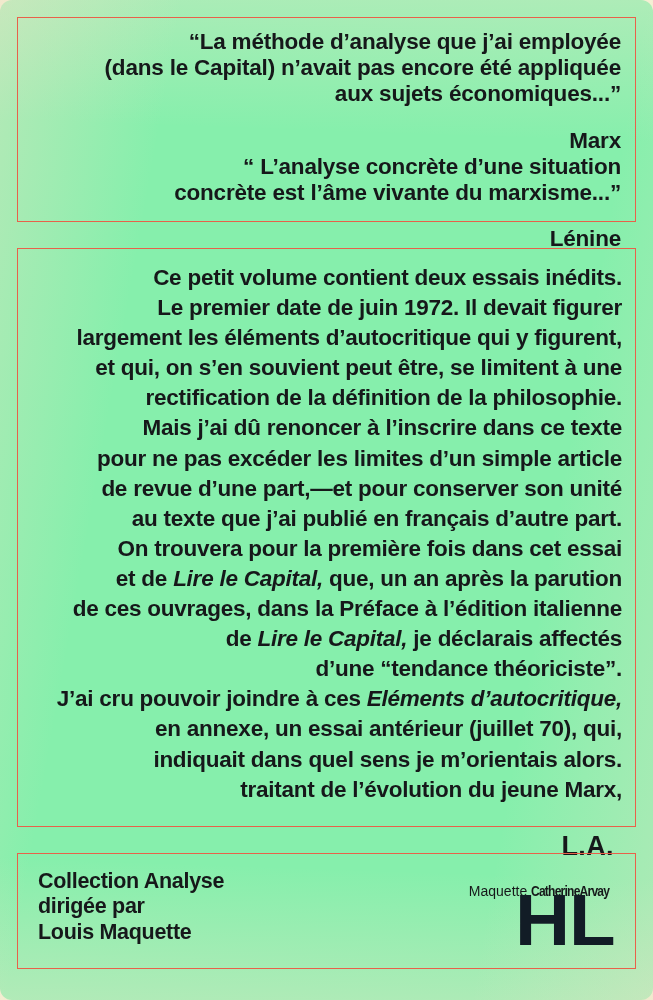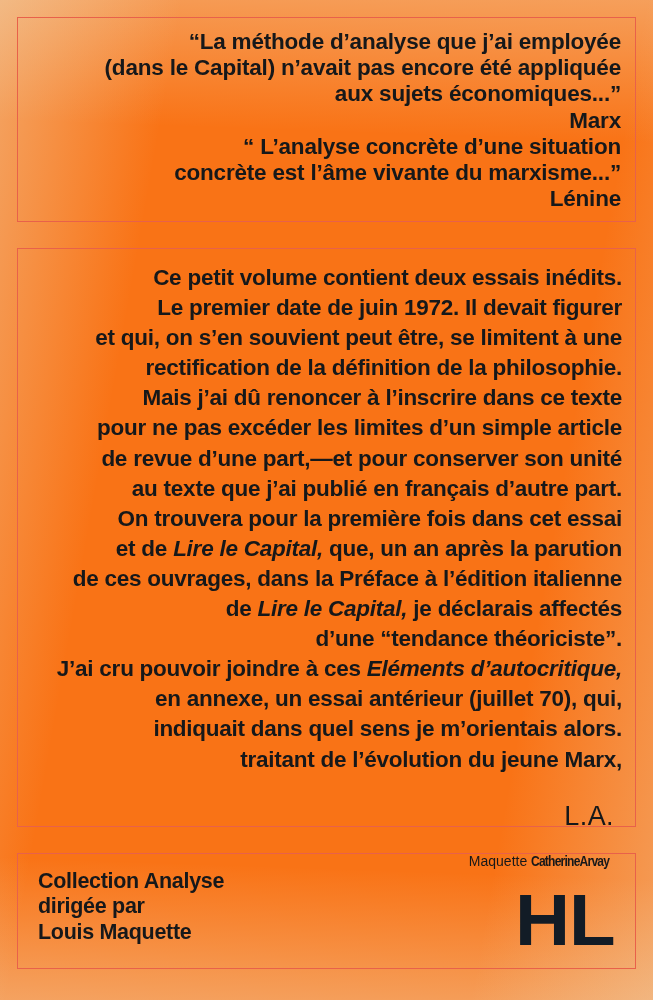--- a/index.html
+++ b/index.html
@@ -13,22 +13,23 @@
     font-family: "Liberation Sans", sans-serif;
     overflow: hidden;
     position: relative;
   }
 
   .page {
     position: absolute;
     left: 0; top: 0;
     width: 653px;
     height: 1000px;
-    background: #f97316;
+    background: #86efac;
     box-sizing: border-box;
+    border-radius: 12px;
   }
 
   
   .paper-tint {
     position: absolute;
     left: 0; top: 0; right: 0; bottom: 0;
     background:
       linear-gradient(100deg, rgba(237,226,196,0.45) 0%, rgba(255,253,232,0.0) 22%, rgba(255,253,232,0.0) 78%, rgba(236,226,198,0.38) 100%),
       linear-gradient(182deg, rgba(240,231,203,0.38) 0%, rgba(255,253,232,0.0) 14%, rgba(255,253,232,0.0) 86%, rgba(238,228,200,0.42) 100%);
     pointer-events: none;
@@ -51,21 +52,21 @@
   .quote-block {
     padding: 11px 14px 0 14px;
     text-align: right;
     color: #16181a;
     font-weight: bold;
     font-size: 22.5px;
     line-height: 26.2px;
     letter-spacing: -0.2px;
   }
   .quote-line { white-space: nowrap; }
-  .attrib { white-space: nowrap; }
+  .attrib { white-space: nowrap; margin-top: 20px; }
 
   
   #panel-blurb {
     top: 248px;
     height: 579px;
   }
   .blurb {
     padding: 14px 13px 0 13px;
     text-align: right;
     color: #16181a;
@@ -74,21 +75,21 @@
     line-height: 30.1px;
     letter-spacing: -0.25px;
   }
   .blurb .ln { white-space: nowrap; }
   .blurb i { font-style: italic; }
 
   .signature {
     margin-top: 26px;
     text-align: right;
     padding-right: 21px;
-    font-weight: normal;
+    font-weight: bold;
     font-size: 27px;
     letter-spacing: 0.4px;
     color: #16181a;
   }
   .credit {
     margin-top: 21px;
     text-align: right;
     padding-right: 13px;
     font-size: 14px;
     color: #16181a;
@@ -150,20 +151,21 @@
       <div class="quote-line">“ L’analyse concrète d’une situation</div>
       <div class="quote-line">concrète est l’âme vivante du marxisme...”</div>
       <div class="attrib">Lénine</div>
     </div>
   </div>
 
   <div class="panel" id="panel-blurb">
     <div class="blurb">
         <div class="ln"><span>Ce petit volume contient deux essais inédits.</span></div>
         <div class="ln"><span>Le premier date de juin 1972. Il devait figurer</span></div>
+        <div class="ln"><span>largement les éléments d’autocritique qui y figurent,</span></div>
         <div class="ln"><span>et qui, on s’en souvient peut être, se limitent à une</span></div>
         <div class="ln"><span>rectification de la définition de la philosophie.</span></div>
         <div class="ln"><span>Mais j’ai dû renoncer à l’inscrire dans ce texte</span></div>
         <div class="ln"><span>pour ne pas excéder les limites d’un simple article</span></div>
         <div class="ln"><span>de revue d’une part,—et pour  conserver  son unité</span></div>
         <div class="ln"><span>au texte que j’ai publié en français d’autre part.</span></div>
         <div class="ln"><span>On trouvera pour la première fois dans cet essai</span></div>
         <div class="ln"><span>et de </span><i>Lire le Capital,</i><span> que, un an après la parution</span></div>
         <div class="ln"><span>de ces ouvrages, dans la Préface à l’édition italienne</span></div>
         <div class="ln"><span>de </span><i>Lire le Capital,</i><span>  je déclarais affectés</span></div>

